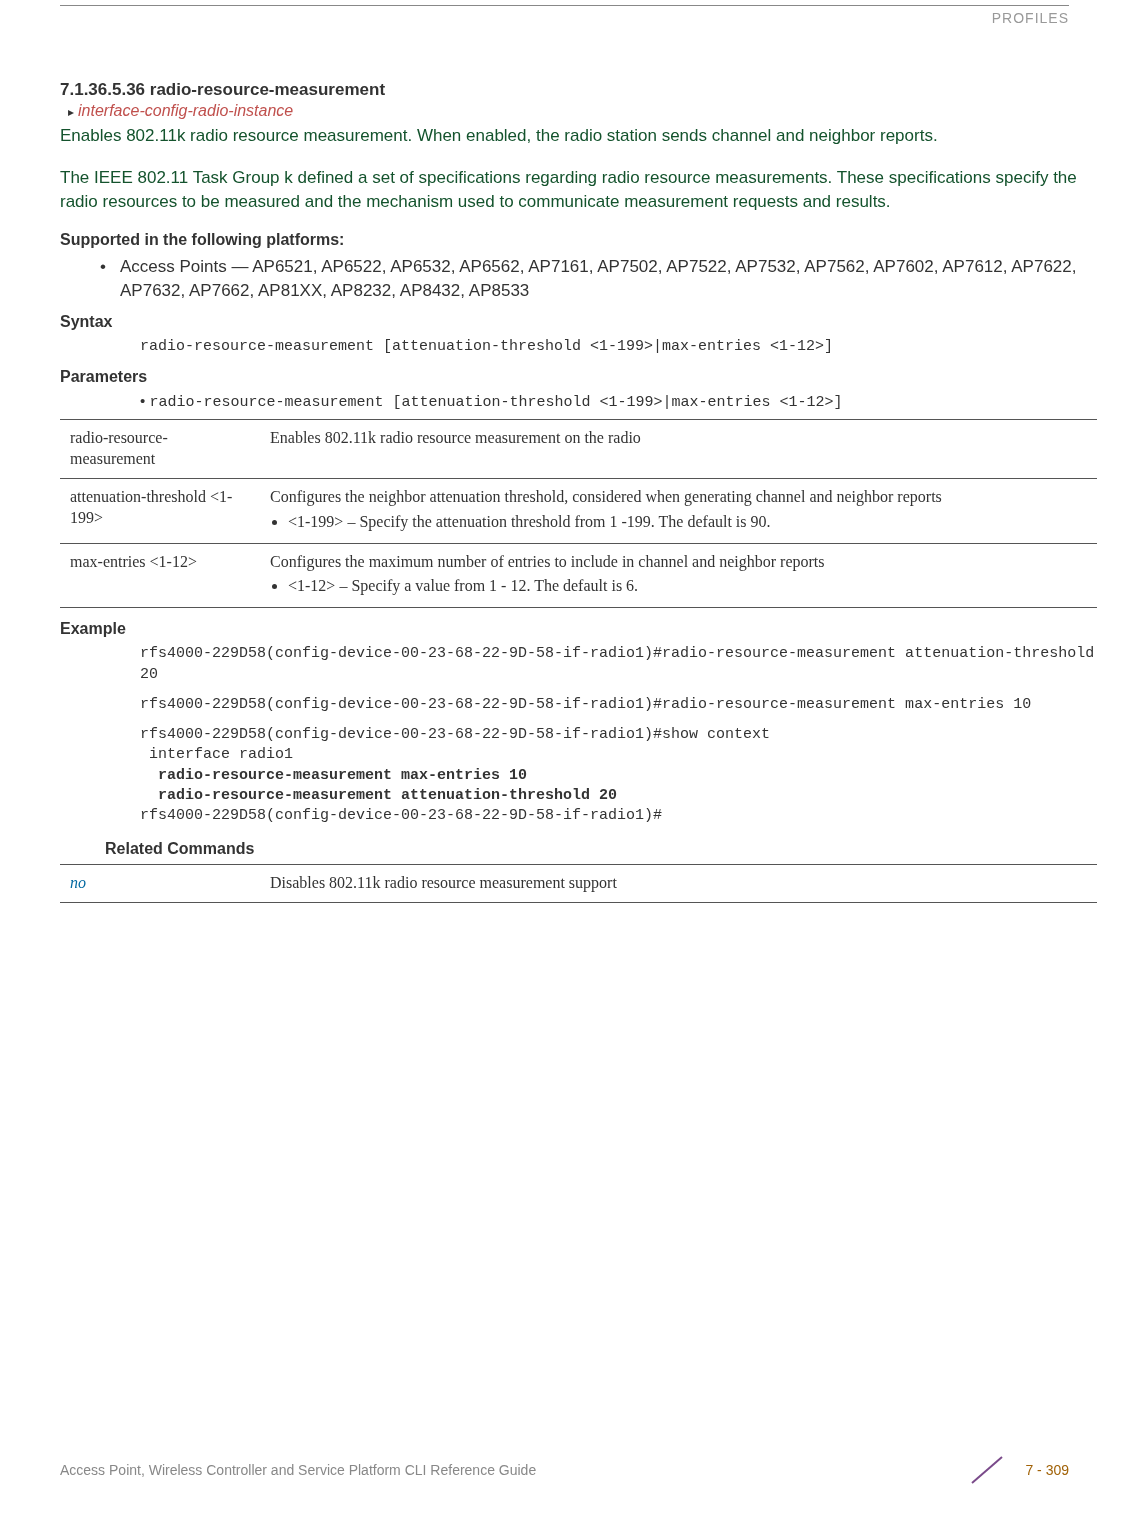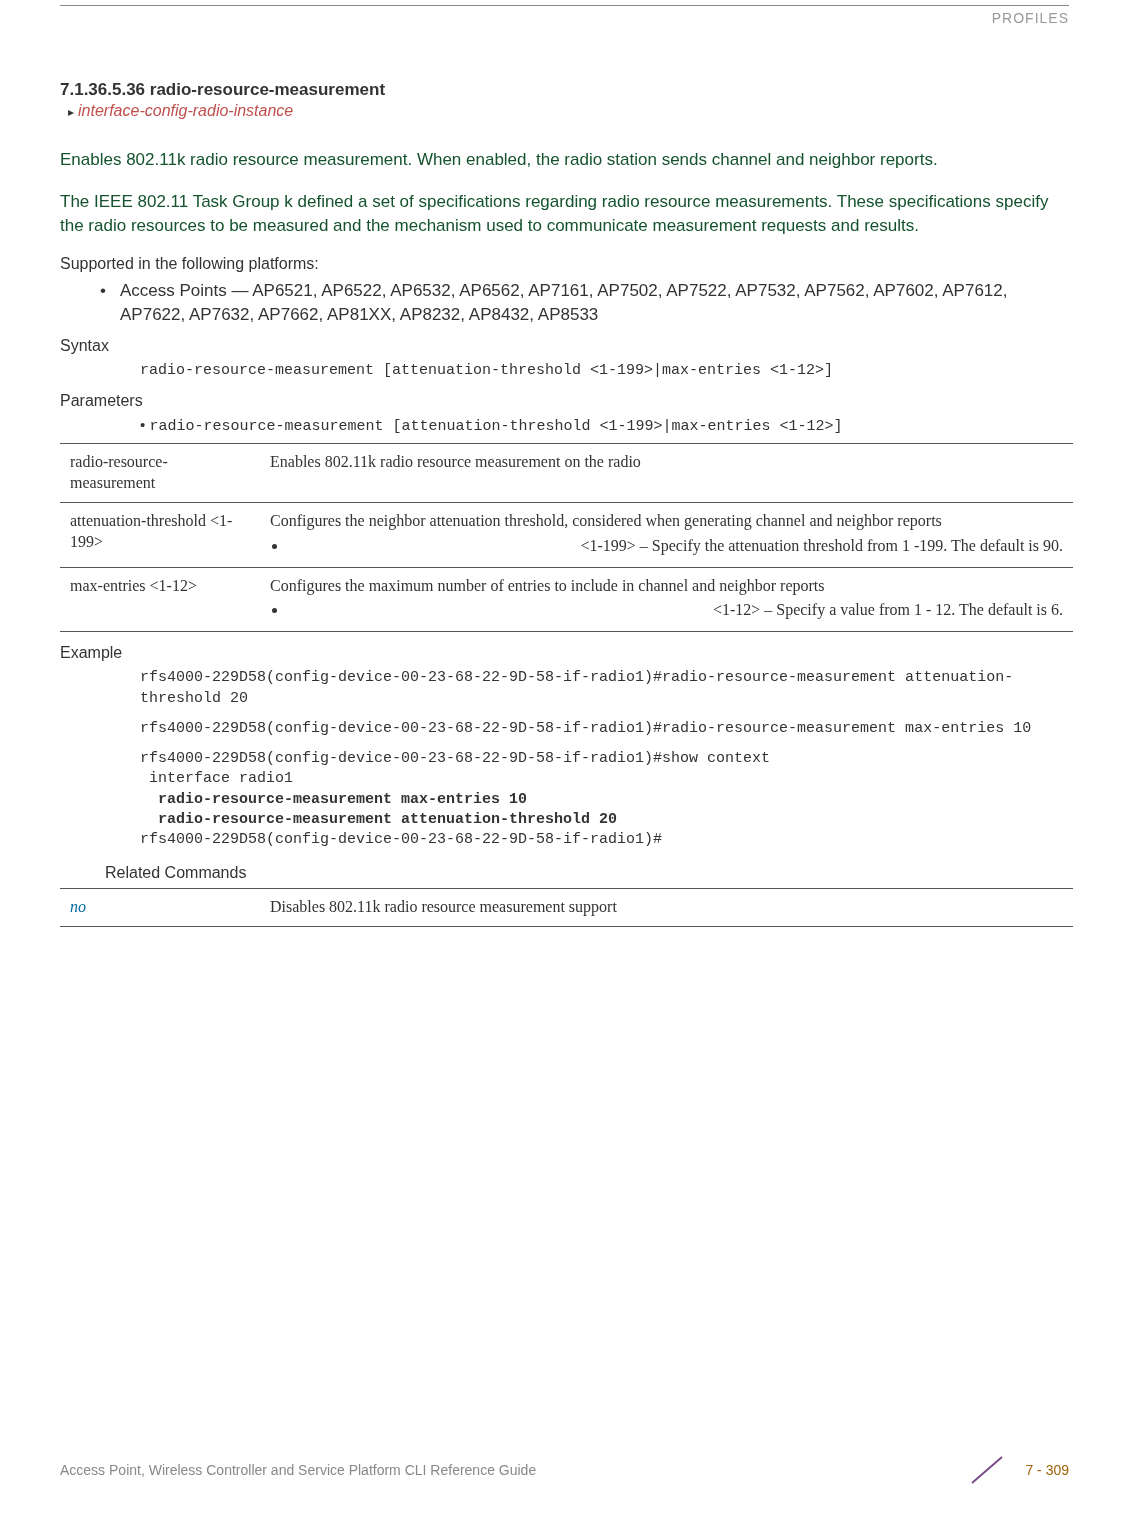--- a/index.html
+++ b/index.html
@@ -6,21 +6,21 @@
       margin: 0;
       padding: 0;
       font-family: Arial, Helvetica, sans-serif;
       color: #333;
       background: #fff;
       width: 1129px;
       height: 1515px;
       position: relative;
     }
     .page {
-      padding: 70px 56px 80px 60px;
+      padding: 70px 32px 80px 60px;
     }
     .header-right {
       position: absolute;
       top: 10px;
       right: 60px;
       font-size: 14px;
       letter-spacing: 1px;
       color: #999;
       font-weight: 300;
     }
@@ -35,38 +35,38 @@
     .section-number {
       font-weight: bold;
       font-size: 17px;
       margin-top: 10px;
       margin-bottom: 2px;
     }
     .breadcrumb {
       color: #c0504d;
       font-style: italic;
       font-size: 16px;
-      margin-bottom: 28px;
+      margin-bottom: 4px;
       margin-left: 8px;
     }
     .breadcrumb::before {
       content: "▸";
       color: #333;
       margin-right: 4px;
       font-style: normal;
       font-size: 12px;
     }
     .para {
       font-size: 17px;
       line-height: 1.4;
       margin-bottom: 18px;
       color: #14532d;
     }
     .subtitle {
-      font-weight: normal;
+      font-weight: bold;
       font-size: 16px;
       margin-bottom: 6px;
       margin-top: 4px;
     }
     .bullet-item {
       margin-left: 40px;
       font-size: 17px;
       line-height: 1.4;
       margin-bottom: 10px;
       text-indent: -20px;
@@ -110,21 +110,20 @@
     }
     table.param-table td:first-child {
       width: 180px;
     }
     table.param-table td ul {
       margin: 4px 0 0 0;
       padding-left: 18px;
     }
     table.param-table td ul li {
       margin: 2px 0;
-      text-align: right;
     }
     .no-link {
       color: #0369a1;
       font-style: italic;
     }
     .example-block {
       font-family: "Courier New", monospace;
       font-size: 15px;
       margin-left: 80px;
       line-height: 1.35;

